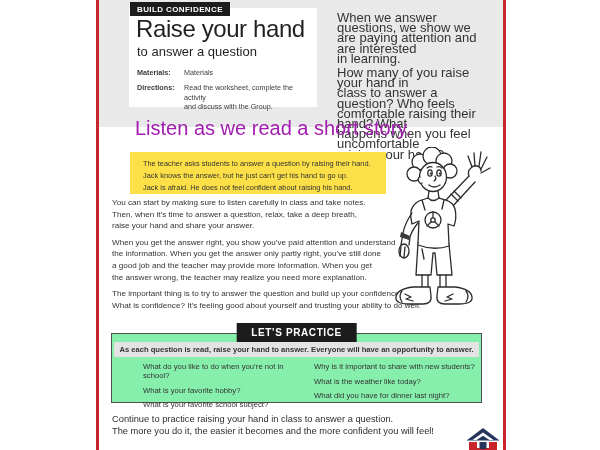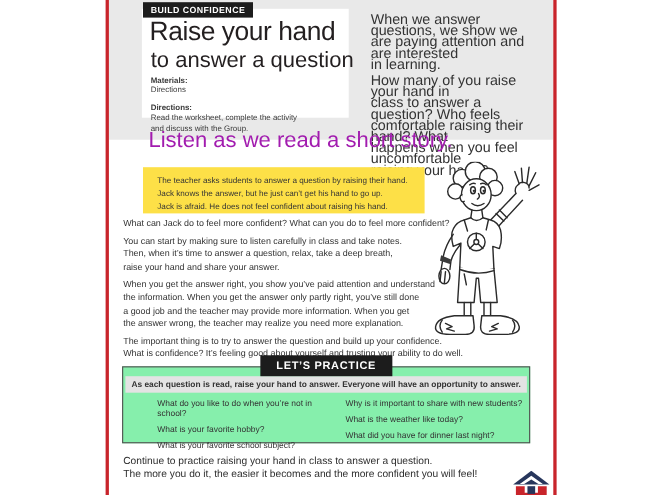--- a/index.html
+++ b/index.html
@@ -13,23 +13,23 @@
   .rule.left  { left:96px; }
   .rule.right { left:503px; }
   .band { position:absolute; left:99px; top:0; width:404px; height:127px; background:#e9e9e9; }
 
   .title-card { position:absolute; left:129px; top:8px; width:188px; height:99px; background:#ffffff; }
   .tag {
     position:absolute; left:130px; top:2px; background:#1c1c1c; color:#ffffff;
     font-size:8px; font-weight:bold; letter-spacing:.4px; padding:3px 7px 2px 7px;
   }
   .page-title { position:absolute; left:136px; top:15px; font-size:24px; letter-spacing:-.4px; color:#231f20; }
-  .page-subtitle { position:absolute; left:137px; top:44px; font-size:20px; color:#231f20; }
+  .page-subtitle { position:absolute; left:137px; top:44px; font-size:13px; color:#231f20; }
   .meta { position:absolute; left:137px; top:68px; width:172px; font-size:7.2px; line-height:9.4px; color:#3a3a3a; }
-  .meta-row { display:flex; margin-bottom:6px;flex-direction:column; }
+  .meta-row { display:flex; margin-bottom:6px; }
   .meta-label { width:47px; font-weight:bold; flex:none; }
   .meta-value { flex:1; }
 
   .intro { position:absolute; left:337px; top:13px; width:152px; font-size:13px; line-height:10.2px; color:#333333; }
   .intro p { margin:0 0 4px 0; }
 
   .ml { white-space:pre-line; }
 
   .story-heading { position:absolute; left:135px; top:117px; font-size:20px; color:#a21caf; }
   .story-box {
@@ -74,21 +74,21 @@
   <div class="rule right"></div>
 
   <div class="title-card"></div>
   <div class="tag">BUILD CONFIDENCE</div>
   <div class="page-title">Raise your hand</div>
   <div class="page-subtitle">to answer a question</div>
 
   <div class="meta">
     <div class="meta-row">
       <div class="meta-label">Materials:</div>
-      <div class="meta-value">Directions</div>
+      <div class="meta-value">Materials</div>
     </div>
     <div class="meta-row">
       <div class="meta-label">Directions:</div>
       <div class="meta-value ml">Read the worksheet, complete the activity
 and discuss with the Group.</div>
     </div>
   </div>
 
   <div class="intro">
     <p class="ml">When we answer questions, we show we
@@ -101,21 +101,20 @@
 raising your hand?</p>
   </div>
 
   <div class="story-heading">Listen as we read a short story.</div>
 
   <div class="story-box ml">The teacher asks students to answer a question by raising their hand.
 Jack knows the answer, but he just can’t get his hand to go up.
 Jack is afraid. He does not feel confident about raising his hand.</div>
 
   <div class="body-copy">
-    <p class="ml">What can Jack do to feel more confident? What can you do to feel more confident?</p>
     <p class="ml">You can start by making sure to listen carefully in class and take notes.
 Then, when it’s time to answer a question, relax, take a deep breath,
 raise your hand and share your answer.</p>
     <p class="ml">When you get the answer right, you show you’ve paid attention and understand
 the information. When you get the answer only partly right, you’ve still done
 a good job and the teacher may provide more information. When you get
 the answer wrong, the teacher may realize you need more explanation.</p>
     <p class="ml">The important thing is to try to answer the question and build up your confidence.
 What is confidence? It’s feeling good about yourself and trusting your ability to do well.</p>
   </div>

